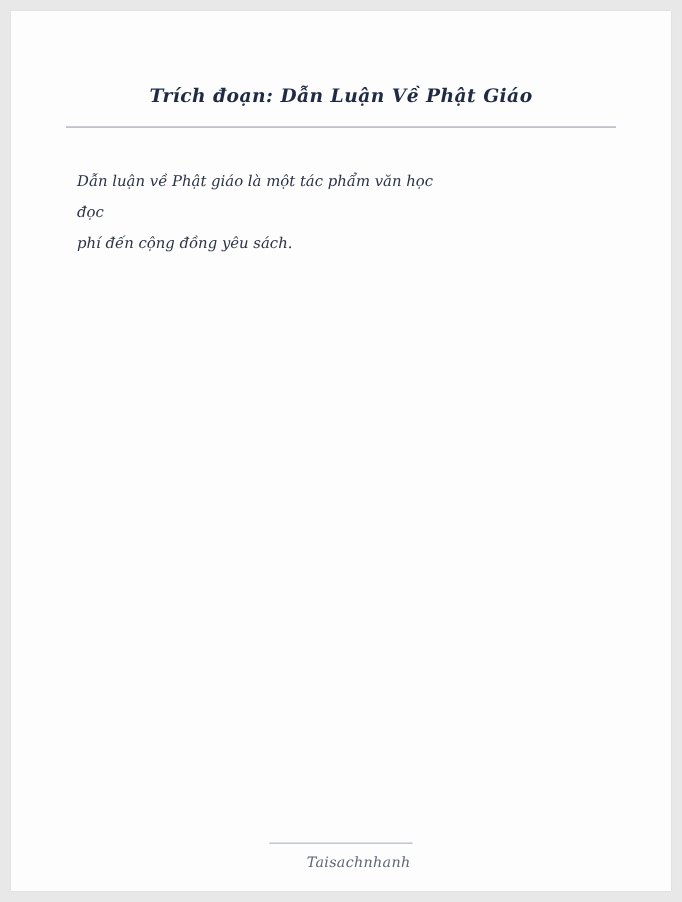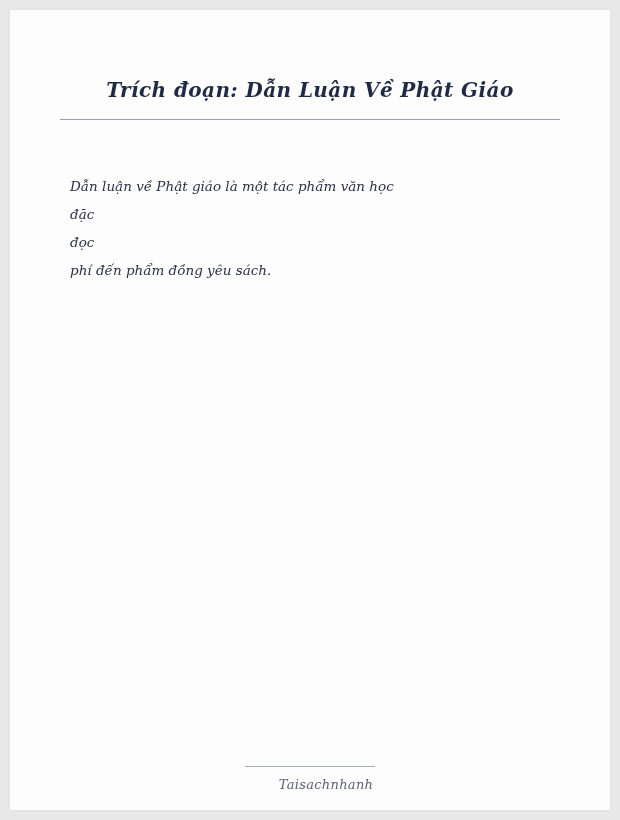--- a/index.html
+++ b/index.html
@@ -21,34 +21,34 @@
     height: 800px;
     background: #fdfdfd;
     box-shadow: 0 0 2px rgba(0,0,0,0.08);
     box-sizing: border-box;
   }
   .doc-title {
     text-align: center;
     font-family: "DejaVu Serif", serif;
     font-style: italic;
     font-weight: bold;
-    font-size: 20px;
+    font-size: 17px;
     color: #1f2a44;
     letter-spacing: 0.4px;
     margin: 0;
     padding: 68px 60px 0 60px;
     white-space: pre;
   }
   .title-rule {
     margin: 17px 50px 0 50px;
     height: 1px;
     background: #9aa0ab;
   }
   .body-text {
-    margin: 52px 0 0 0;
+    margin: 35px 0 0 0;
     padding: 0 60px;
   }
   .body-line {
     font-family: "DejaVu Serif", serif;
     font-style: italic;
     font-size: 13.5px;
     color: #2a3145;
     line-height: 28px;
     white-space: pre;
   }
@@ -78,23 +78,22 @@
 <body>
 
 <div class="page">
 
   <h1 class="doc-title">Trích đoạn: Dẫn Luận Về Phật Giáo</h1>
 
   <div class="title-rule"></div>
 
   <div class="body-text">
     <div class="body-line">Dẫn luận về Phật giáo là một tác phẩm văn học</div>
-    <div class="body-line">đặc</div>
     <div class="body-line">đọc</div>
-    <div class="body-line">phí đến phẩm đồng yêu sách.</div>
+    <div class="body-line">phí đến cộng đồng yêu sách.</div>
   </div>
 
   <div class="footer">
     <div class="footer-rule"></div>
     <div class="footer-text">Taisachnhanh</div>
   </div>
 
 </div>
 
 </body></html>

